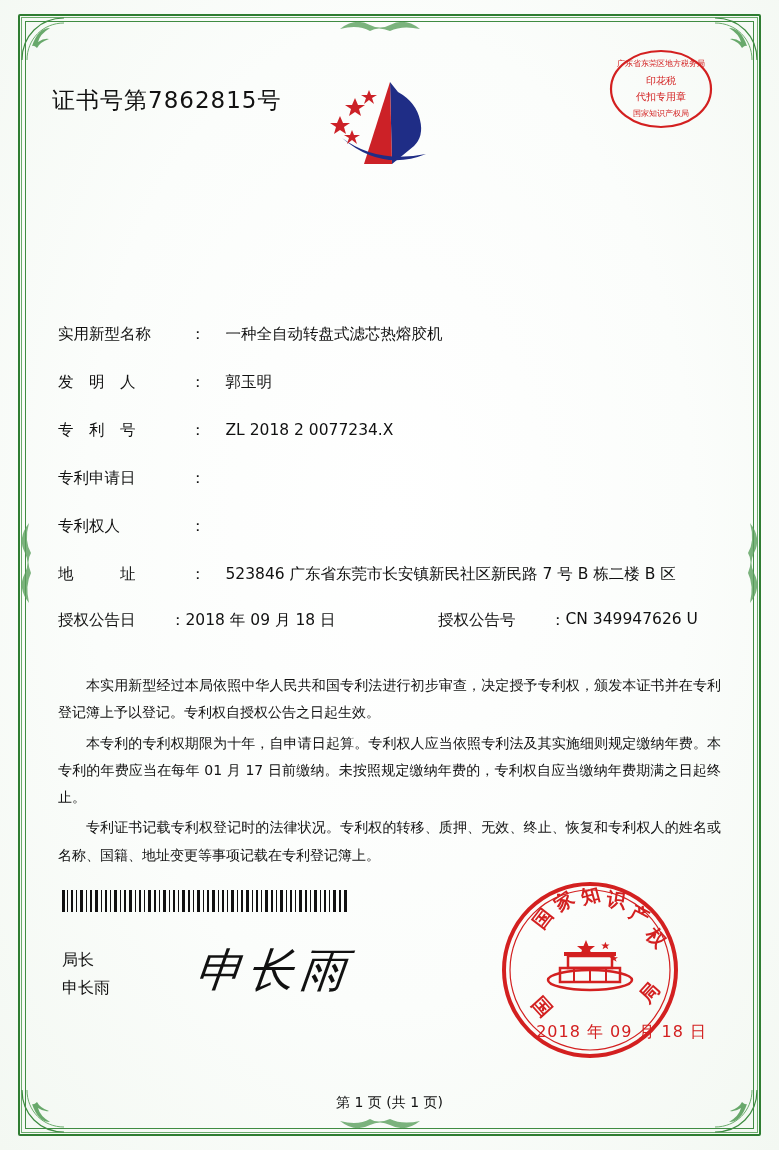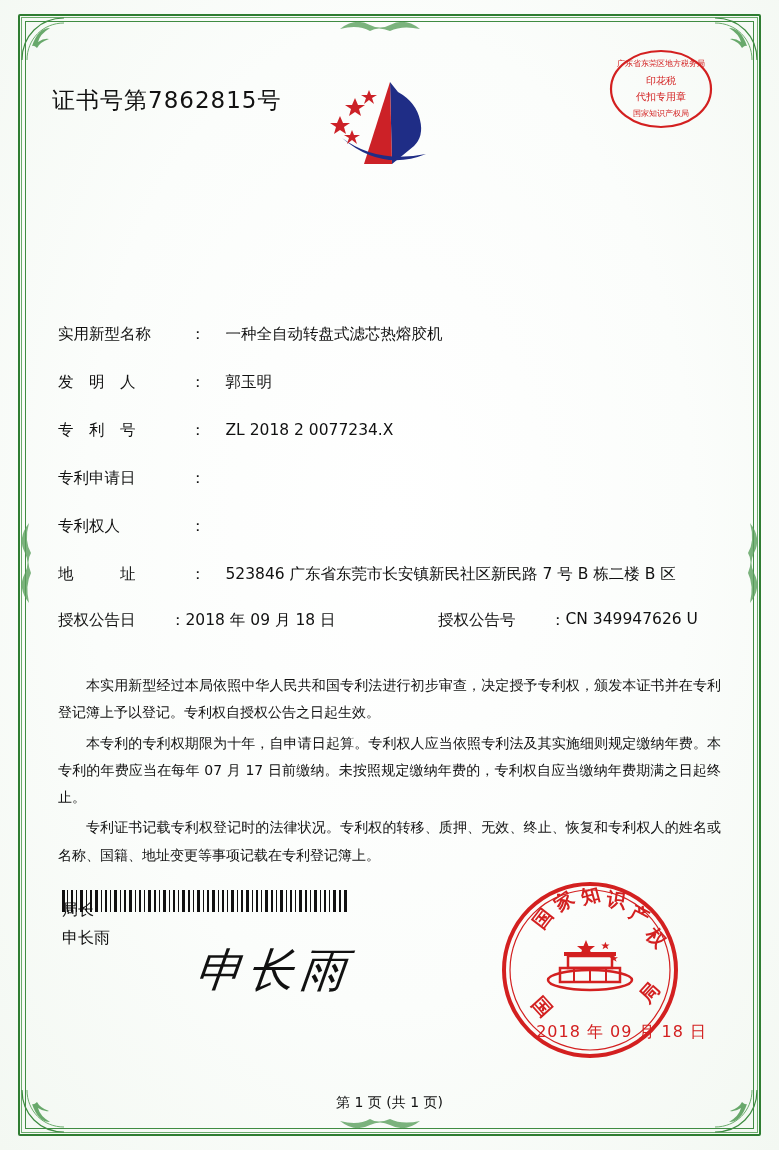--- a/index.html
+++ b/index.html
@@ -86,21 +86,21 @@
     position:absolute;left:58px;right:58px;top:672px;
     font-size:14px;color:#111;line-height:1.95;text-align:justify;
   }
   .body-text p{margin:0 0 3px 0;text-indent:2em;}
 
   .barcode{
     position:absolute;left:62px;top:890px;height:22px;width:285px;
   }
 
   .signer{
-    position:absolute;left:62px;top:896px;font-size:16px;color:#111;line-height:1.75;
+    position:absolute;left:62px;top:946px;font-size:16px;color:#111;line-height:1.75;
   }
   .handsign{
     position:absolute;left:196px;top:940px;
     font-size:46px;color:#111;
     font-family:"DejaVu Serif","Liberation Serif",serif;
     font-style:italic;letter-spacing:6px;
     transform:skewX(-6deg);
   }
 
   .seal-main{
@@ -242,21 +242,21 @@
       <div class="half">
         <div class="f-label">授权公告号</div>
         <div class="f-colon">：</div>
         <div class="f-value">CN 349947626 U</div>
       </div>
     </div>
   </div>
 
   <div class="body-text">
     <p>本实用新型经过本局依照中华人民共和国专利法进行初步审查，决定授予专利权，颁发本证书并在专利登记簿上予以登记。专利权自授权公告之日起生效。</p>
-    <p>本专利的专利权期限为十年，自申请日起算。专利权人应当依照专利法及其实施细则规定缴纳年费。本专利的年费应当在每年 07 月 17 日前缴纳。未按照规定缴纳年费的，专利权自应当缴纳年费期满之日起终止。</p>
+    <p>本专利的专利权期限为十年，自申请日起算。专利权人应当依照专利法及其实施细则规定缴纳年费。本专利的年费应当在每年 01 月 17 日前缴纳。未按照规定缴纳年费的，专利权自应当缴纳年费期满之日起终止。</p>
     <p>专利证书记载专利权登记时的法律状况。专利权的转移、质押、无效、终止、恢复和专利权人的姓名或名称、国籍、地址变更等事项记载在专利登记簿上。</p>
   </div>
 
   <div class="barcode">
     <svg width="285" height="22" viewBox="0 0 285 22" preserveAspectRatio="none">
       <g fill="#111">
         <rect x="0" y="0" width="3" height="22"></rect>
           <rect x="5" y="0" width="1" height="22"></rect>
         <rect x="9" y="0" width="2" height="22"></rect>
           <rect x="14" y="0" width="1" height="22"></rect>

